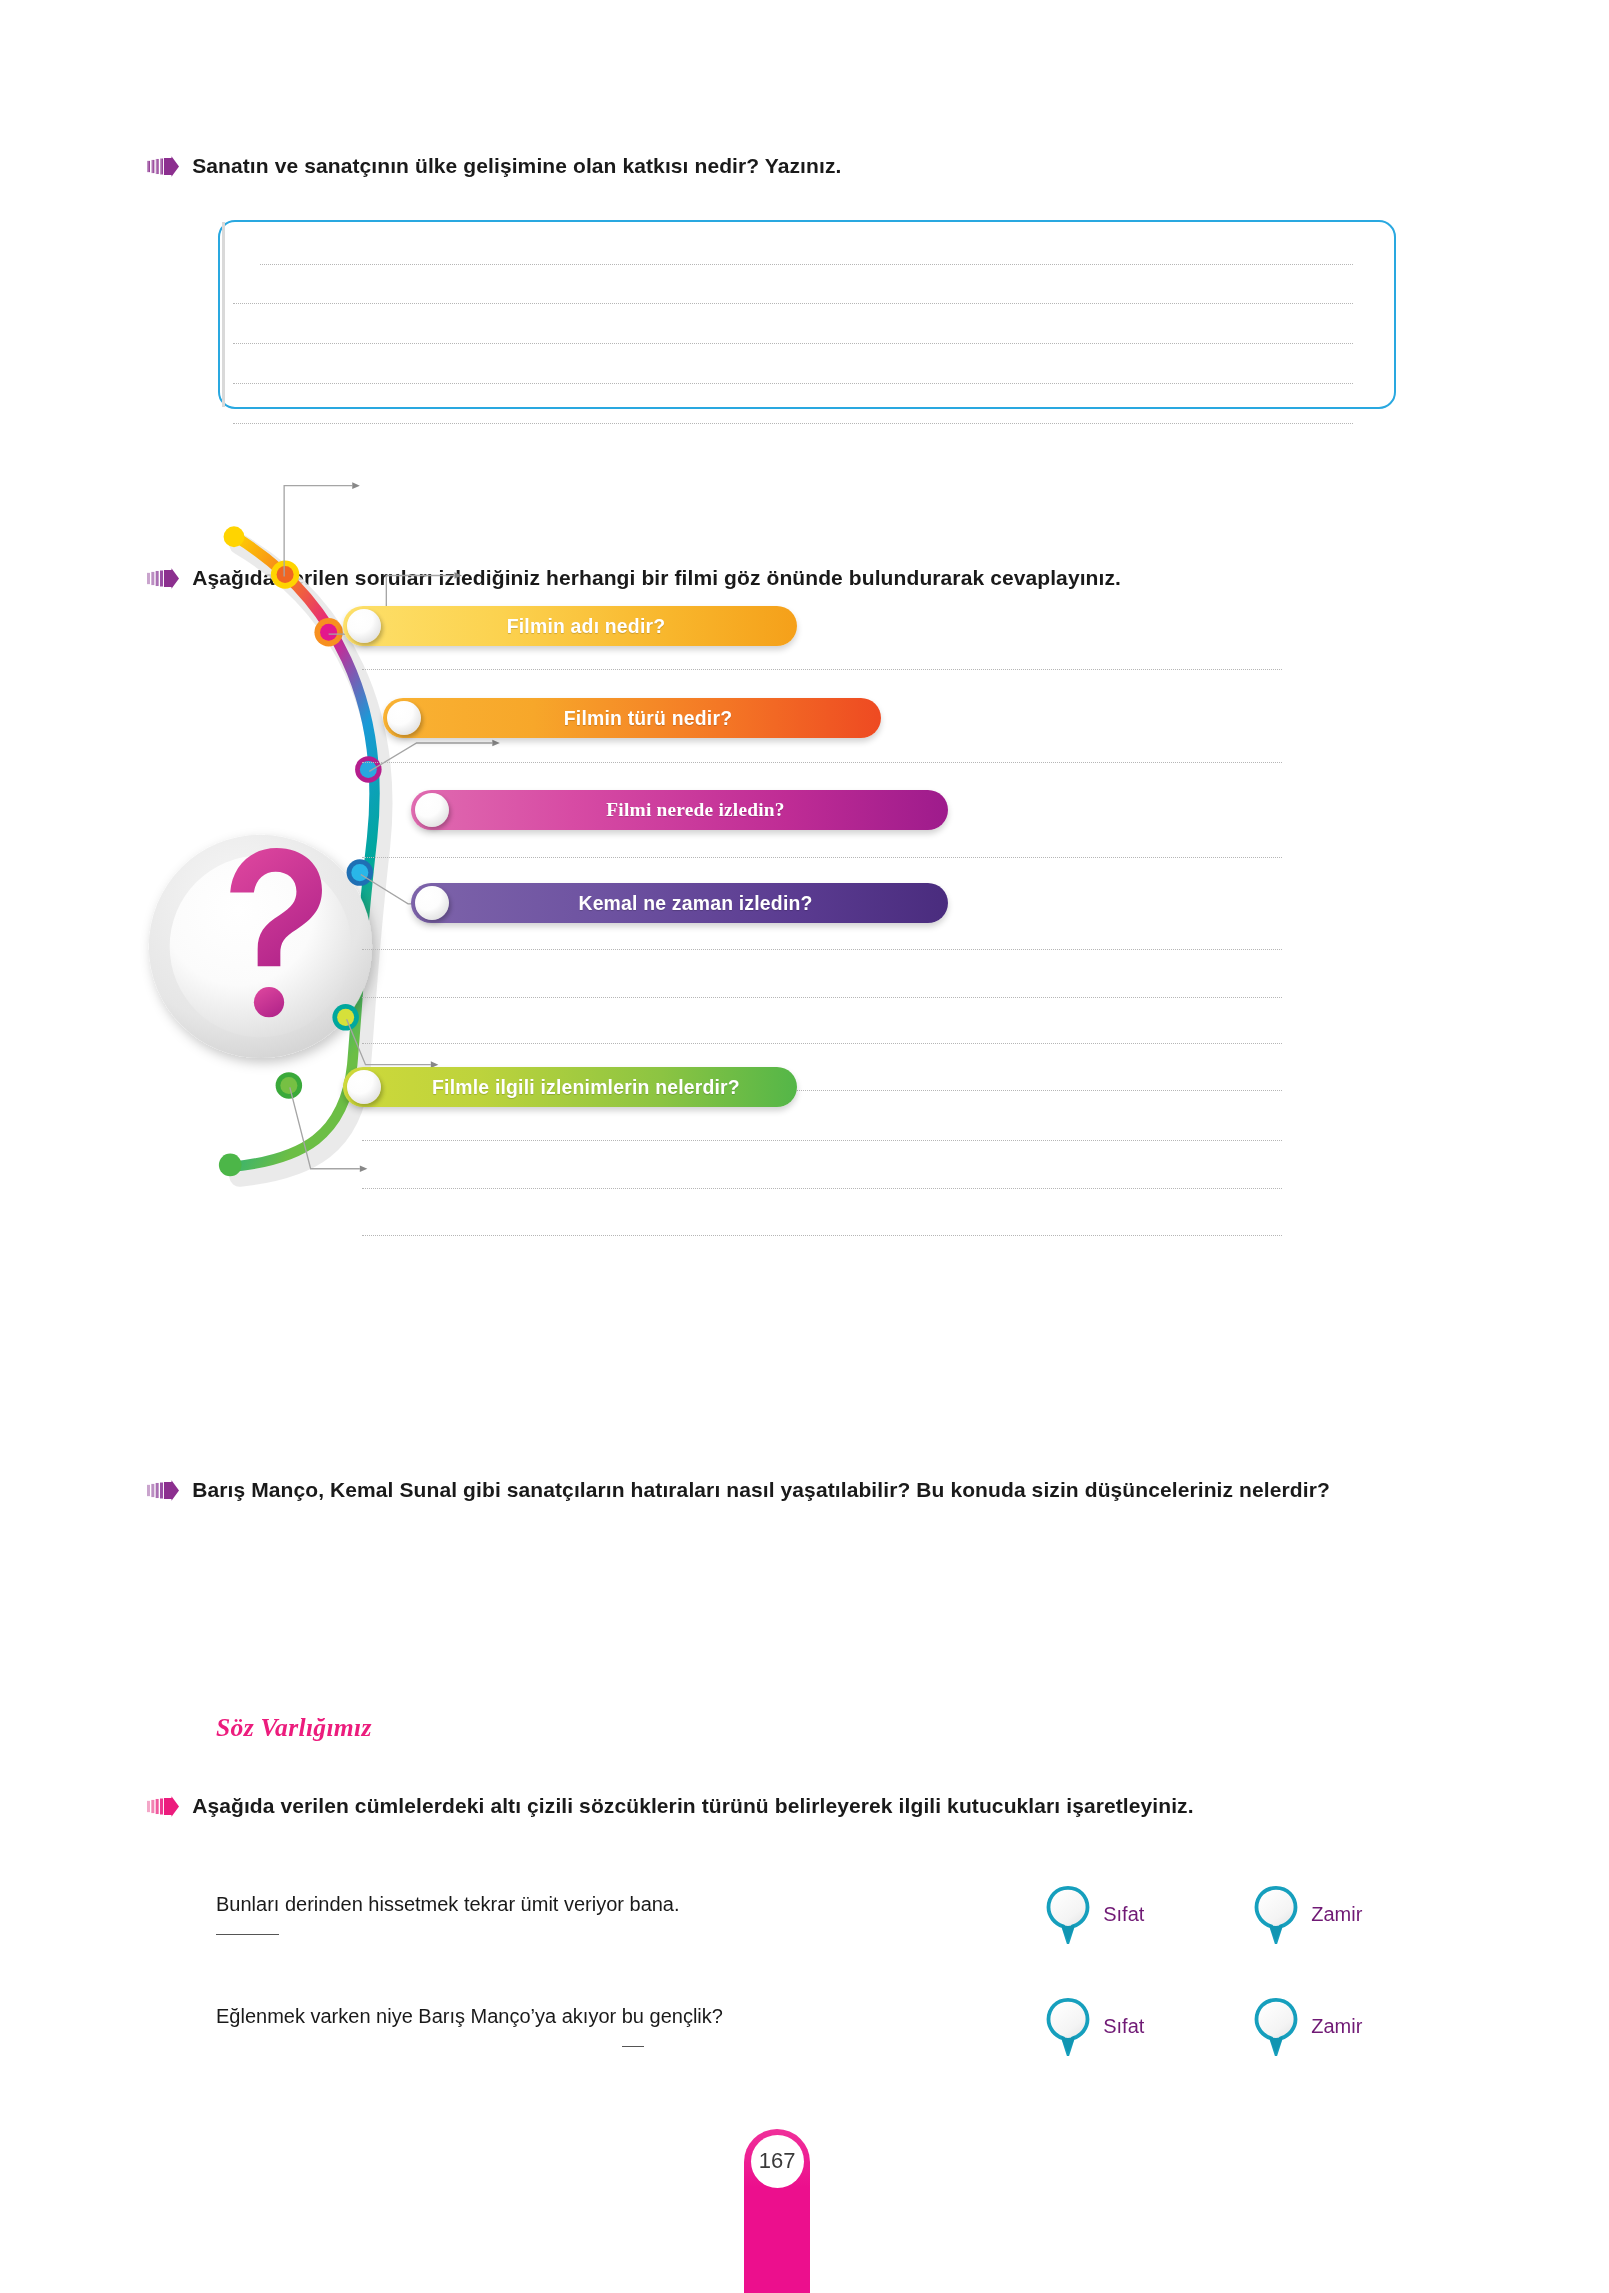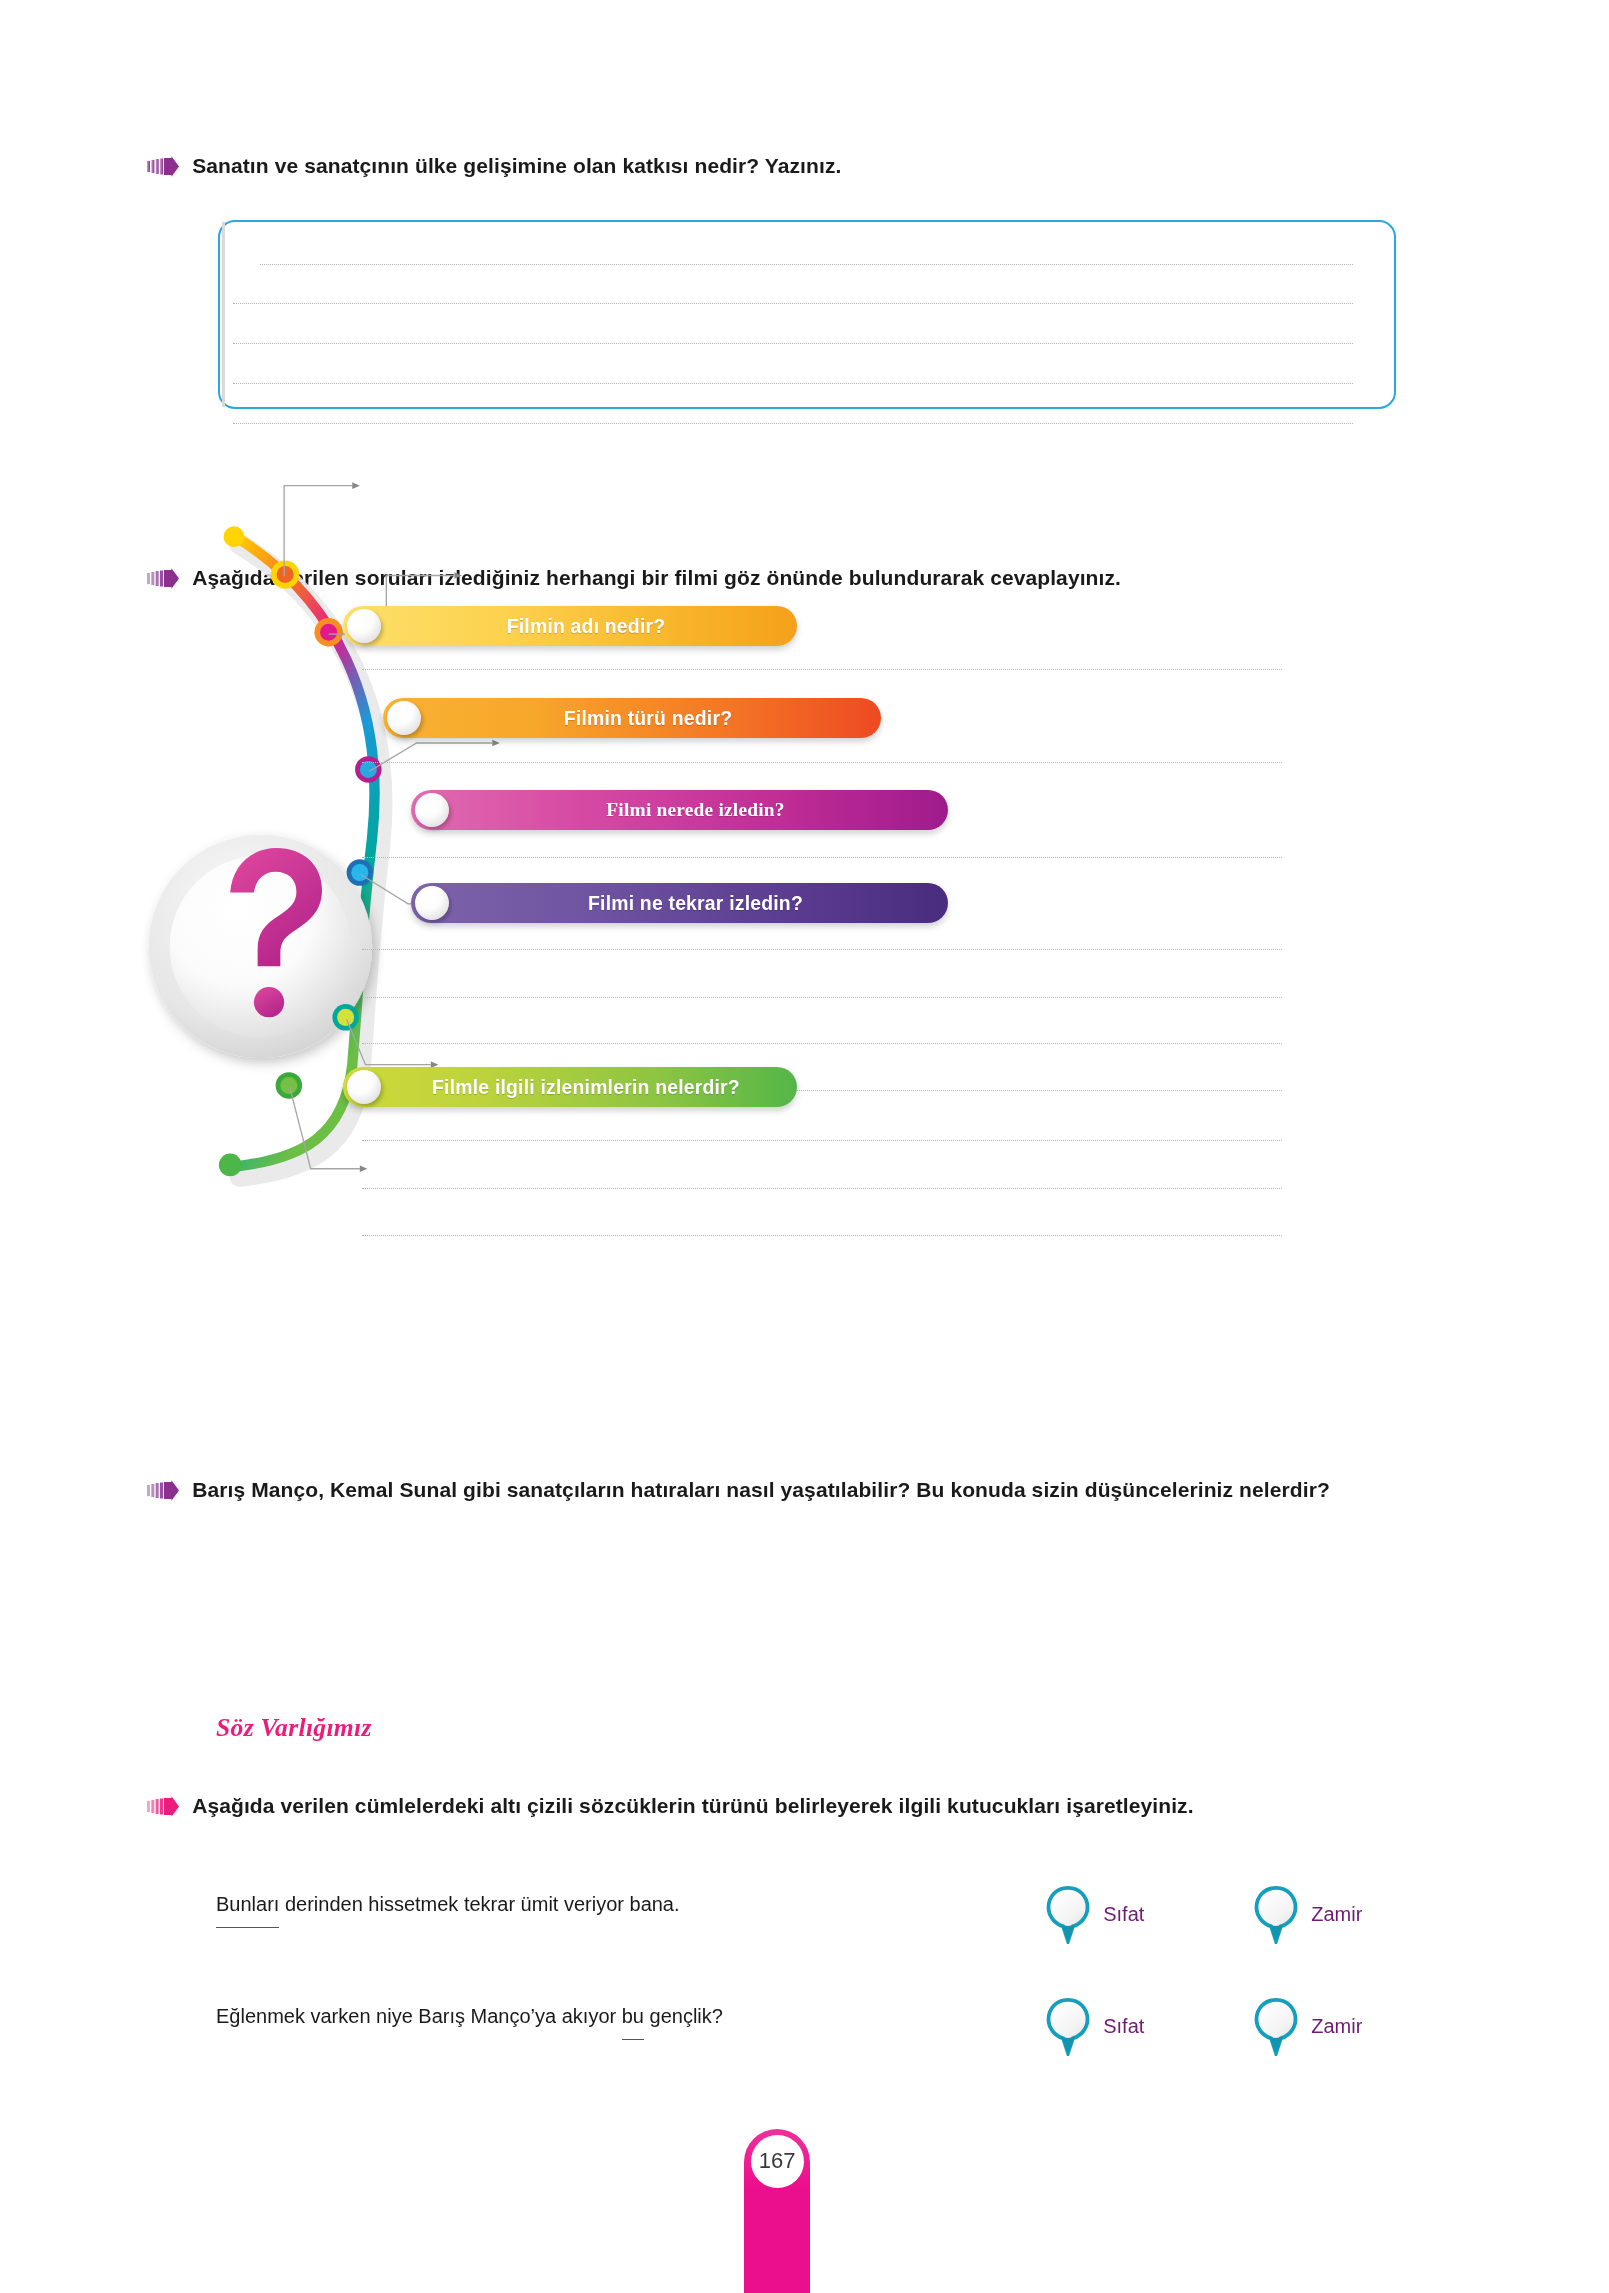--- a/index.html
+++ b/index.html
@@ -131,21 +131,21 @@
     align-items: center;
     width: 1221px;
   }
   .sentence-text {
     font-size: 20px;
     color: #1a1a1a;
     white-space: nowrap;
   }
   .underlined {
     border-bottom: 1.9px solid #555;
-    padding-bottom: 12px;
+    padding-bottom: 19px;
   }
   .opt-group {
     position: absolute;
     display: flex;
     align-items: center;
     gap: 13.2px;
   }
   .pin {
     width: 44px;
     height: 59px;
@@ -321,21 +321,21 @@
   <div class="dotline" style="left:220px; top:142px; width:920px;"></div>
 
   <div class="pill" style="left:269px; top:170px; width:537px; background:linear-gradient(90deg,#e06bb0 0%,#d74ba4 30%,#bf2c95 70%,#9e1b8c 100%);font-family:Liberation Serif, serif;">
     <span class="pill-knob"></span>
     <span class="pill-label">Filmi nerede izledin?</span>
   </div>
   <div class="dotline" style="left:220px; top:237px; width:920px;"></div>
 
   <div class="pill" style="left:269px; top:263px; width:537px; background:linear-gradient(90deg,#7d63aa 0%,#6e53a1 35%,#5a3b90 72%,#4a2c7e 100%);">
     <span class="pill-knob"></span>
-    <span class="pill-label">Filmi ne tekrar izledin?</span>
+    <span class="pill-label">Kemal ne zaman izledin?</span>
   </div>
   <div class="dotline" style="left:220px; top:329px; width:920px;"></div>
   <div class="dotline" style="left:220px; top:377px; width:920px;"></div>
 
   <div class="dotline" style="left:220px; top:423px; width:920px;"></div>
   <div class="dotline" style="left:220px; top:470px; width:920px;"></div>
 
   <div class="pill" style="left:201px; top:447px; width:454px; background:linear-gradient(90deg,#cfd93a 0%,#bdd33c 30%,#8cc442 70%,#54b648 100%);">
     <span class="pill-knob"></span>
     <span class="pill-label">Filmle ilgili izlenimlerin nelerdir?</span>

